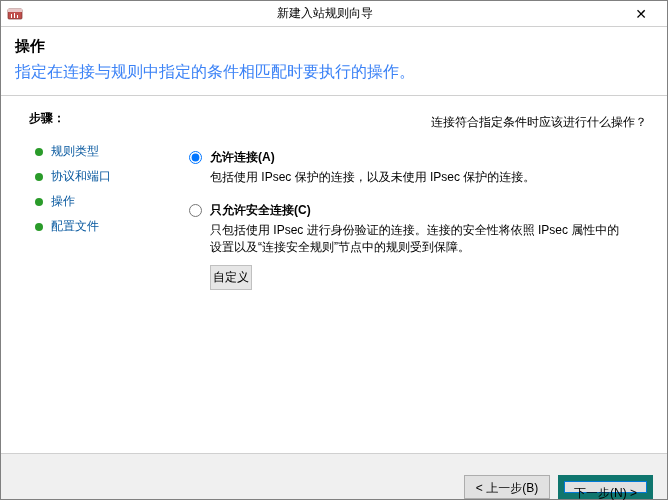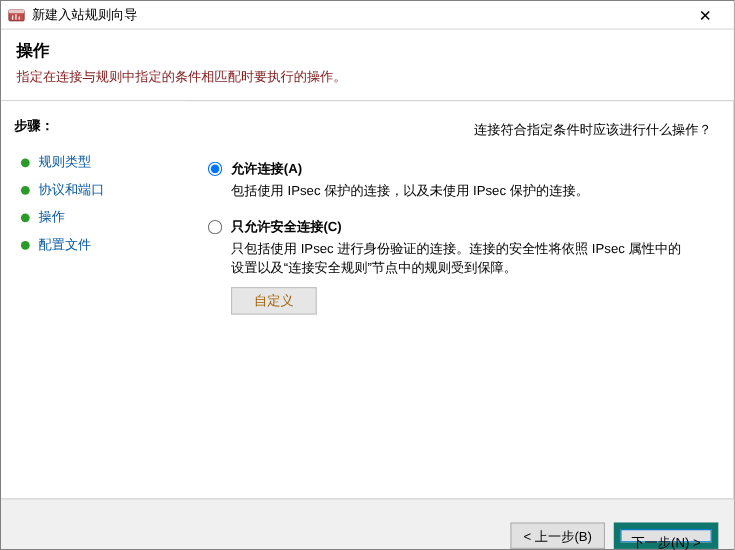--- a/index.html
+++ b/index.html
@@ -1,40 +1,40 @@
 <!DOCTYPE html>
 <html><head>
 <meta charset="utf-8">
 <style>
   * { box-sizing: border-box; margin: 0; padding: 0; }
   html, body { width: 668px; height: 500px; font-family: "Microsoft YaHei", "Segoe UI", Tahoma, sans-serif; font-size: 12px; background: #fff; }
   .window { width: 668px; height: 500px; border: 1px solid #808080; background: #fff; display: flex; flex-direction: column; }
-  .titlebar { height: 26px; background: #fff; display: flex; align-items: center; padding: 0 6px; border-bottom: 1px solid #d0d0d0; }
+  .titlebar { height: 26px; background: #fff; display: flex; align-items: center; padding: 0 6px; border-bottom: 1px solid #d0d0d0; text-align: center; }
   .titlebar .icon { width: 16px; height: 16px; margin-right: 6px; display: flex; align-items: center; justify-content: center; }
   .titlebar .title { flex: 1; font-size: 12px; color: #000; }
   .titlebar .close { width: 40px; height: 24px; display: flex; align-items: center; justify-content: center; font-size: 14px; color: #000; cursor: pointer; }
   .header { padding: 10px 14px 12px 14px; border-bottom: 1px solid #d0d0d0; background: #fff; }
   .header h1 { font-size: 15px; font-weight: bold; color: #000; margin-bottom: 6px; }
-  .header p { font-size: 12px; color: #7f1d1d; }
+  .header p { font-size: 16px; color: #3b82f6; }
   .body { flex: 1; display: flex; overflow: hidden; }
-  .sidebar { width: 170px; padding: 14px 12px; background: #fff; }
+  .sidebar { width: 170px; padding: 14px 28px; background: #fff; }
   .sidebar .steps-title { font-size: 12px; font-weight: bold; color: #000; margin-bottom: 12px; }
   .sidebar ul { list-style: none; }
   .sidebar li { display: flex; align-items: center; padding: 4px 2px 4px 6px; font-size: 12px; cursor: pointer; }
   .sidebar li .bullet { width: 8px; height: 8px; border-radius: 50%; background: #2a9b2a; margin-right: 8px; flex-shrink: 0; }
   .sidebar li.pending span.label { color: #0a5aa0; }
   .sidebar li.done span.label { color: #0a5aa0; }
   .content { flex: 1; padding: 18px 20px 10px 18px; overflow: auto; }
   .content .question { font-size: 12px; color: #000; margin-bottom: 18px; text-align: right; }
   .option { margin-bottom: 16px; }
   .option .row { display: flex; align-items: center; }
   .option input[type=radio] { margin-right: 8px; width: 13px; height: 13px; cursor: pointer; }
   .option label { font-size: 12px; font-weight: bold; color: #000; cursor: pointer; }
   .option .desc { font-size: 12px; color: #000; margin-left: 21px; margin-top: 3px; line-height: 1.4; max-width: 420px; }
-  .customize-btn { margin-left: 21px; margin-top: 10px; padding: 3px 20px; font-size: 12px; background: #e6e6e6; border: 1px solid #c0c0c0; color: #a16207; cursor: default; }
+  .customize-btn { margin-left: 21px; margin-top: 10px; padding: 3px 2px; font-size: 12px; background: #e6e6e6; border: 1px solid #c0c0c0; color: #000000; cursor: default; }
   .footer { height: 46px; border-top: 1px solid #d0d0d0; display: flex; align-items: flex-end; justify-content: flex-end; padding: 0 14px; gap: 8px; background: #f0f0f0; }
   .footer button { padding: 4px 10px; font-size: 12px; background: #e1e1e1; border: 1px solid #adadad; min-width: 86px; height: 24px; cursor: pointer; }
   .footer button.primary { border: 6px solid #0f766e; box-shadow: inset 0 0 0 1px #0078d7; }
 </style>
 </head>
 <body>
 
 <div class="window">
 
   <div class="titlebar">

